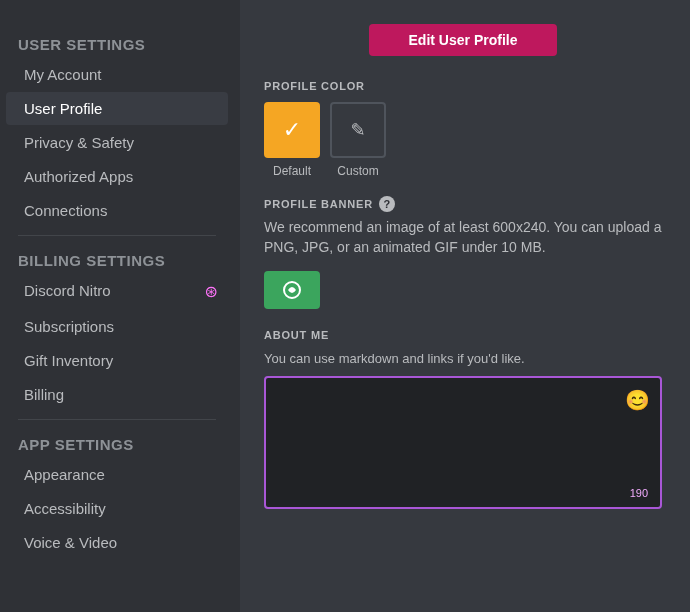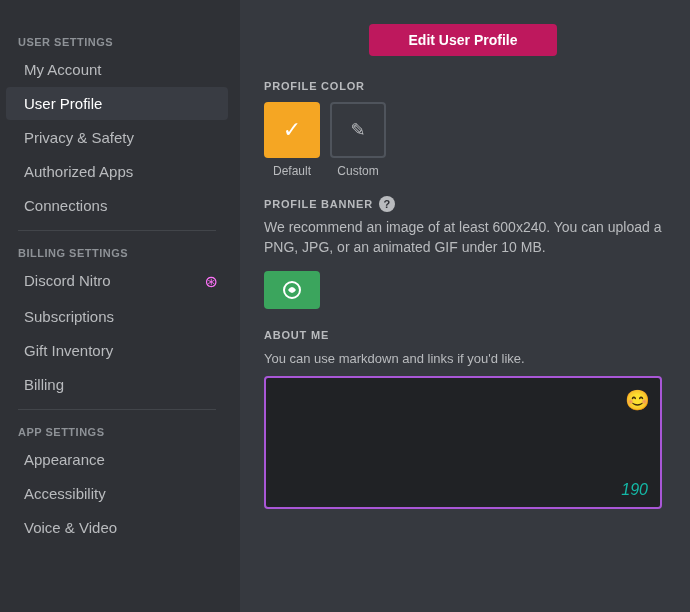--- a/index.html
+++ b/index.html
@@ -16,21 +16,21 @@
     
     .sidebar {
       width: 240px;
       min-width: 240px;
       background: #2f3136;
       padding: 20px 6px 20px 0;
       overflow-y: auto;
     }
 
     .sidebar-section-label {
-      font-size: 11px;
+      font-size: 15px;
       font-weight: 700;
       color: #8e9297;
       text-transform: uppercase;
       letter-spacing: 0.5px;
       padding: 8px 10px 4px 18px;
       margin-top: 8px;
     }
 
     .sidebar-item {
       display: flex;
@@ -235,23 +235,22 @@
       color: #b9bbbe;
       background: none;
       border: none;
       padding: 0;
     }
 
     .about-me-char-count {
       position: absolute;
       bottom: 8px;
       right: 12px;
-      font-size: 16px;
-      color: #14b8a6;
-      font-style: italic;
+      font-size: 11px;
+      color: #f0abfc;
     }
   </style>
 </head>
 <body>
 
 <div class="sidebar">
 
   <div class="sidebar-section-label">User Settings</div>
 
   <div class="sidebar-item">

